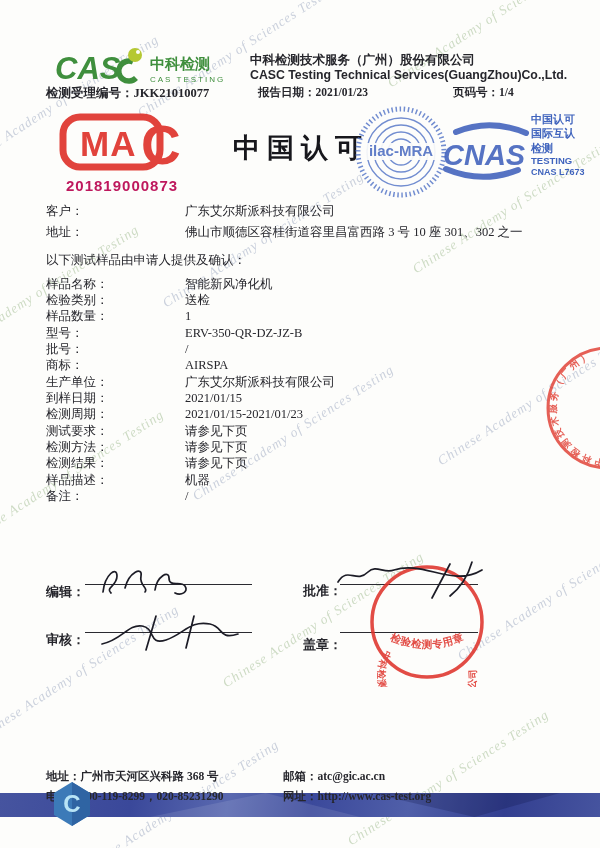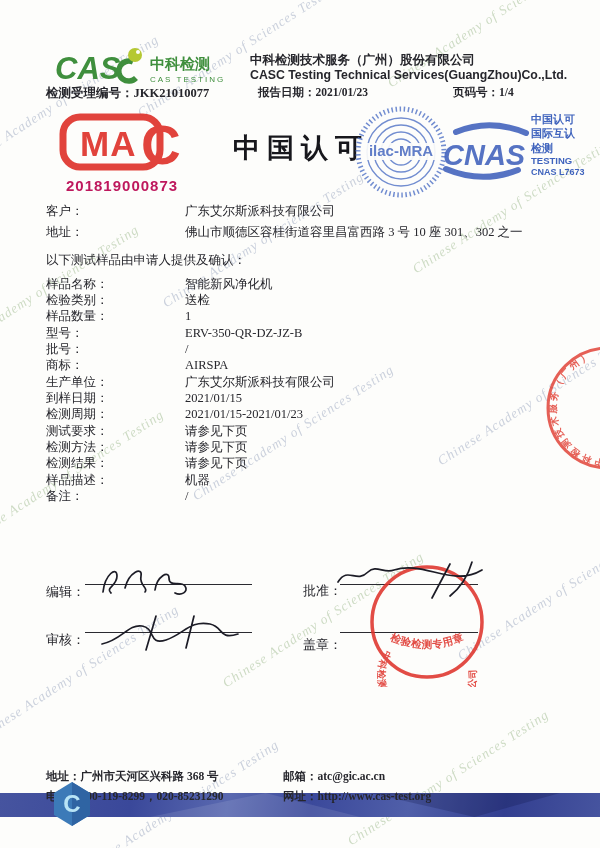--- a/index.html
+++ b/index.html
@@ -38,21 +38,21 @@
   .cnas-txt { left:531px; top:112px; color:#3f63bd; font-weight:bold;
               font-size:11px; line-height:1.3;
               font-family:"Liberation Sans",sans-serif; }
   .cnas-txt .s1 { font-size:9.5px; }
   .cnas-txt .s2 { font-size:9px; }
   
   .row { position:absolute; left:46px; font-size:12.5px; z-index:2; }
   .row .lbl { display:inline-block; width:139px; }
   .statement { left:46px; top:252px; font-size:12.5px; z-index:2; position:absolute; }
   
-  .sig-label { position:absolute; font-size:13px; font-weight:normal; z-index:2;text-align:right; }
+  .sig-label { position:absolute; font-size:13px; font-weight:bold; z-index:2;text-align:right; }
   .sig-line  { position:absolute; border-bottom:1.5px solid #2a2a30; z-index:3; }
   .sig-svg   { position:absolute; z-index:4; }
   .seal-svg  { position:absolute; left:362px; top:557px; z-index:3; }
   .edge-seal { position:absolute; left:528px; top:338px; z-index:3; }
   
   .ft { position:absolute; font-size:11.5px; font-weight:bold; z-index:2;margin-top:12px; }
   .band { position:absolute; left:0; top:793px; width:600px; height:24px; z-index:1;
     background:linear-gradient(100deg,#46549f 0%,#3a489a 22%,#5a69b0 38%,
                #3b499b 52%,#505fa9 68%,#333f90 84%,#46549f 100%); }
   .band .f1 { position:absolute; left:150px; top:0; width:210px; height:100%;

